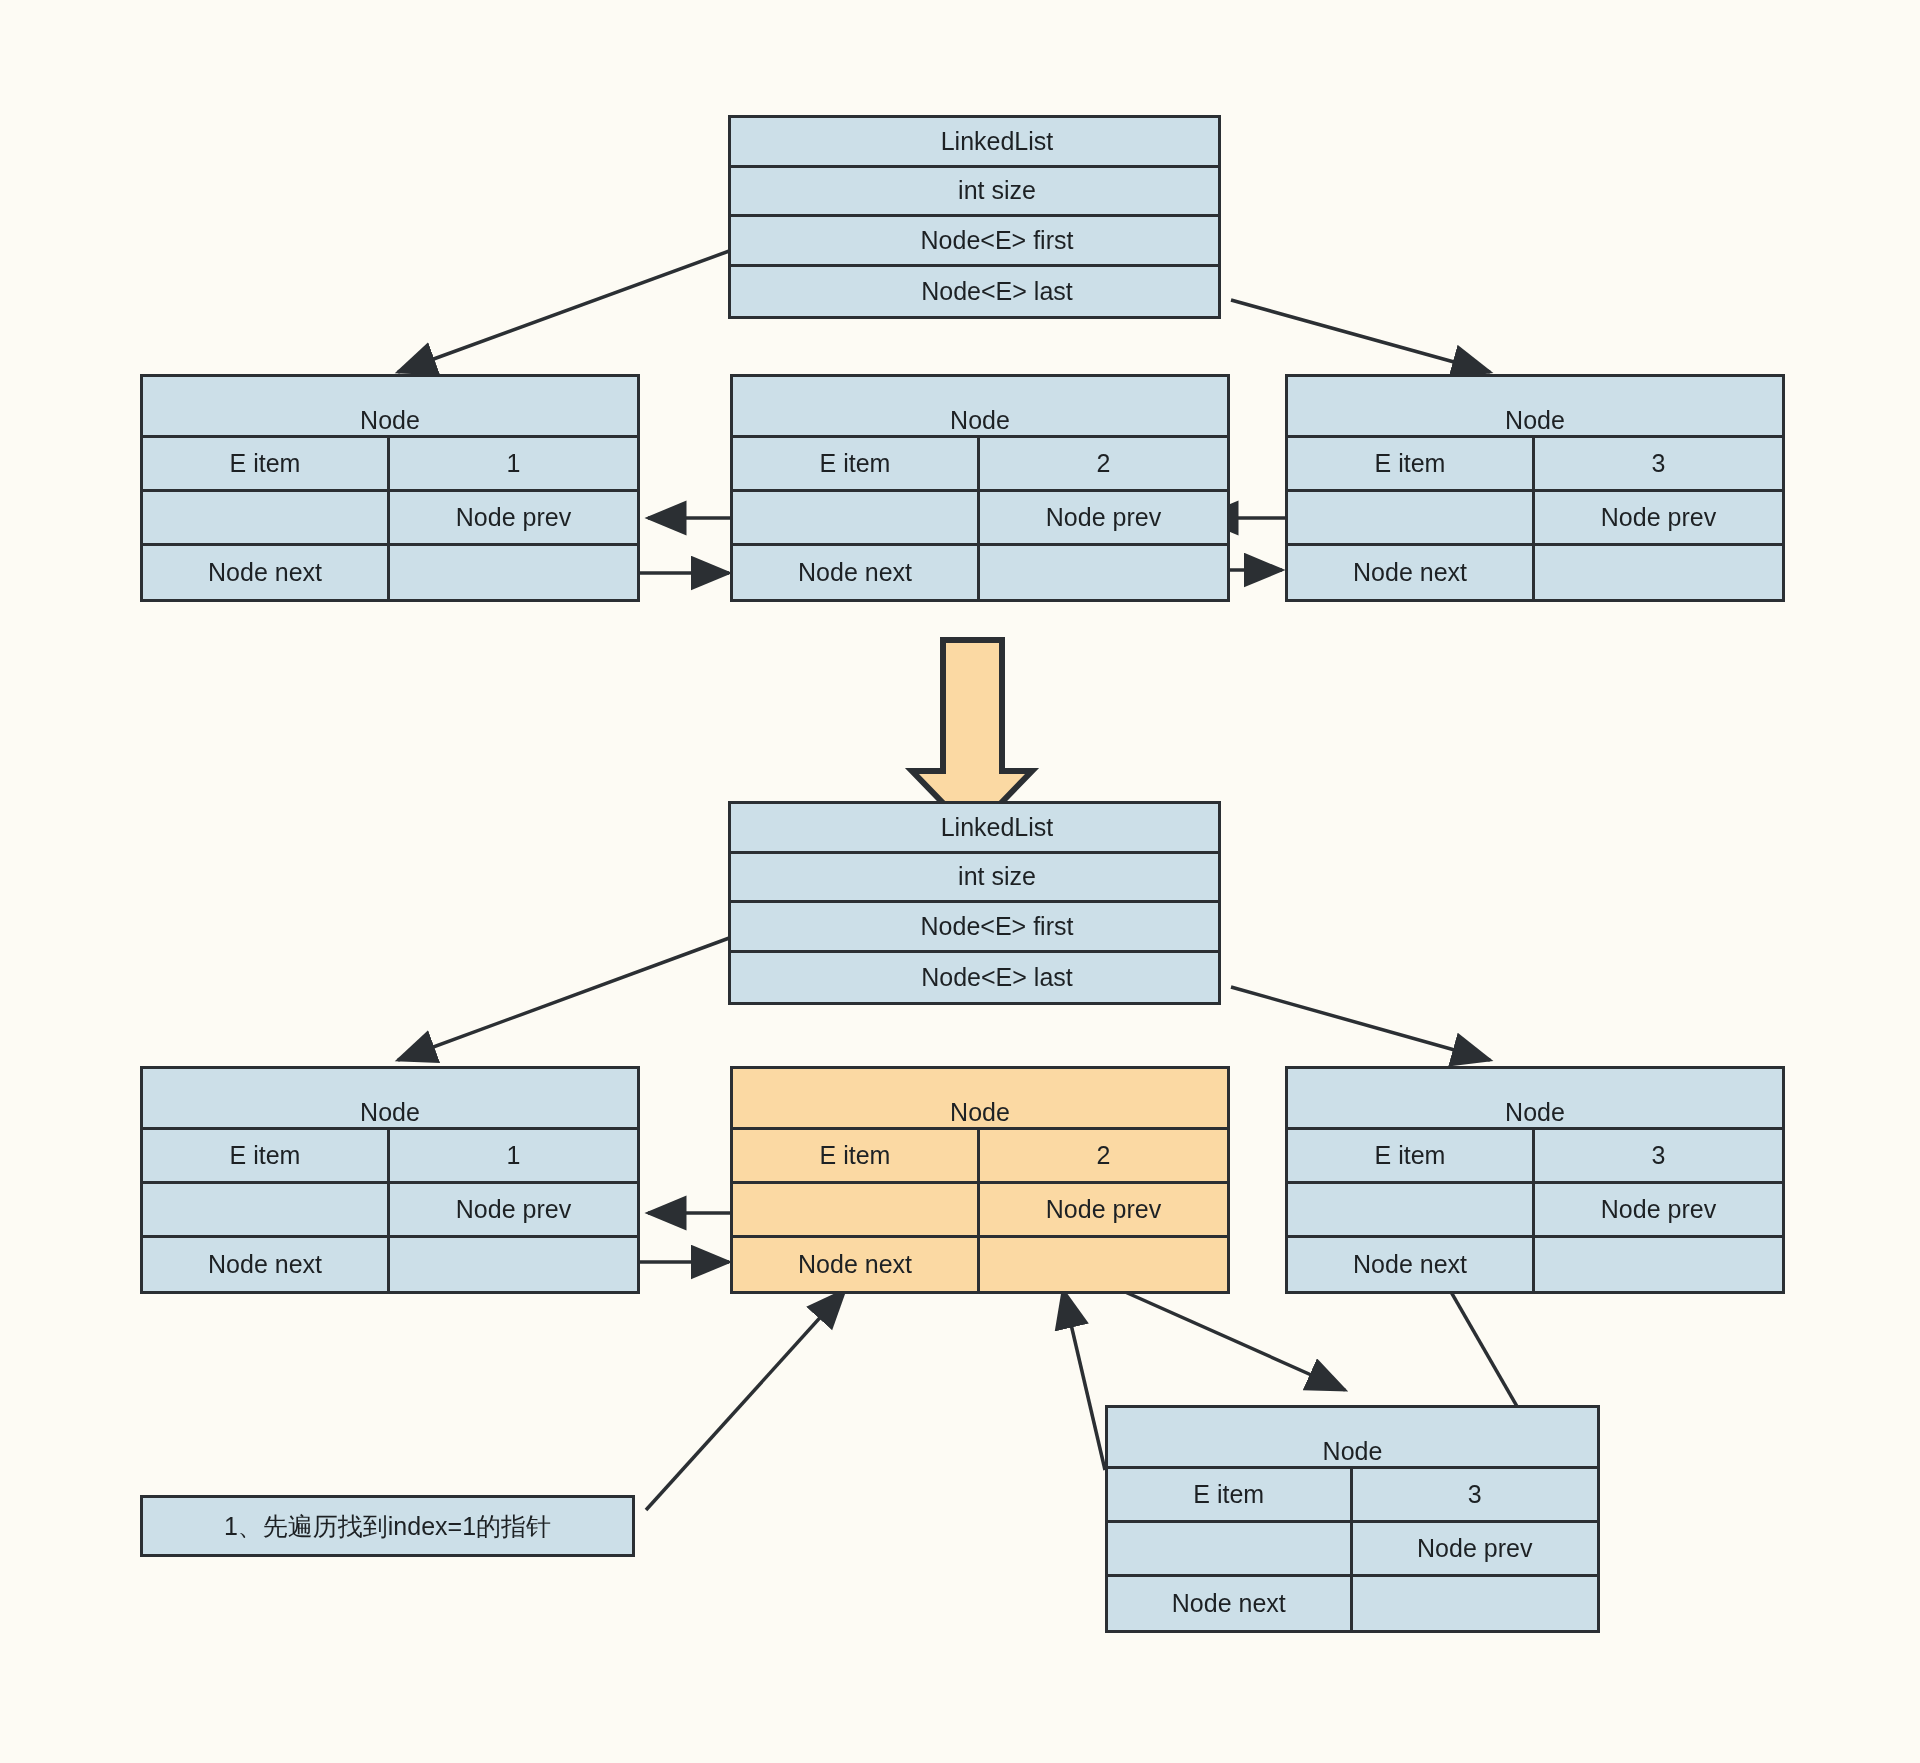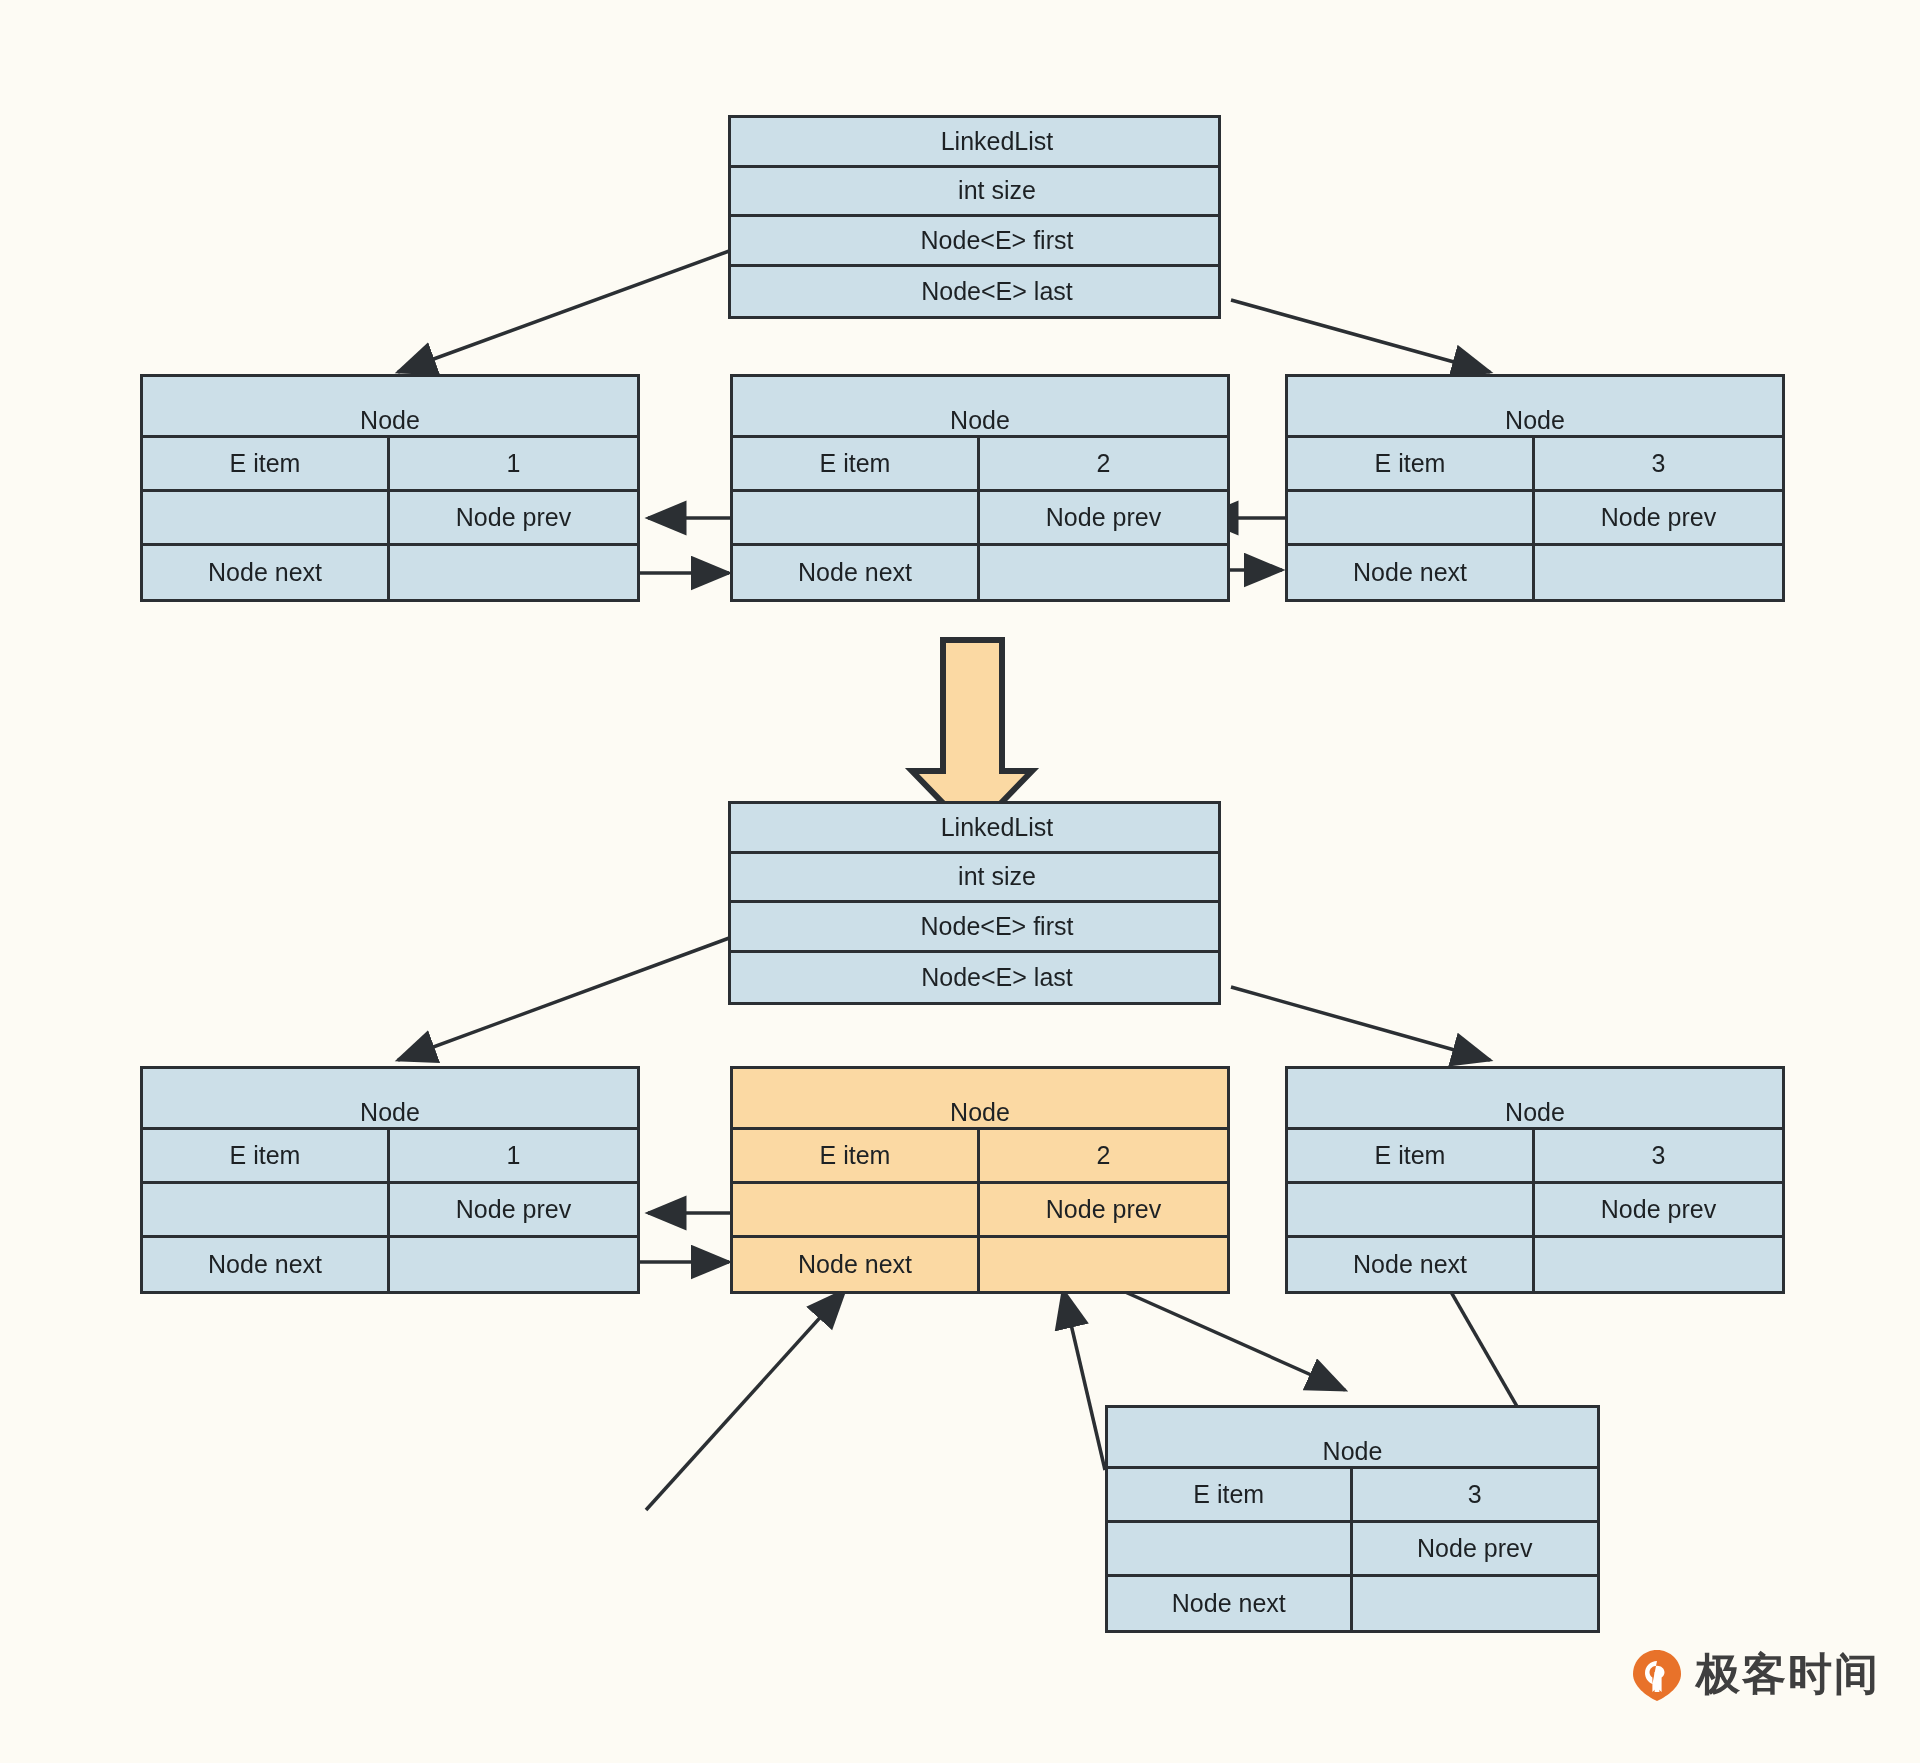--- a/index.html
+++ b/index.html
@@ -263,25 +263,18 @@
     <div class="row r">
       <div class="cell half sep"></div>
       <div class="cell half">Node prev</div>
     </div>
     <div class="row r">
       <div class="cell half sep">Node next</div>
       <div class="cell half"></div>
     </div>
   </div>
 
-
-  <div class="logo" style="left:1630px;top:1645px;">
-    <span class="logo-mark">
-      <svg width="54" height="54" viewBox="0 0 54 54">
-        <path d="M27 2 C13.7 2 3 12.7 3 26 C3 38 16 48 27 53 C38 48 51 38 51 26 C51 12.7 40.3 2 27 2 Z" fill="#e8722a"></path>
-        <path d="M27 13 C20.4 13 15 18.4 15 25 C15 30 18 34.3 22.4 36 L22.4 29.5 C20.6 28.3 19.5 26.3 19.5 24.2 C19.5 20.6 22.8 17.7 27 17.7 C31.2 17.7 34.5 20.6 34.5 24.2 C34.5 26.3 33.4 28.3 31.6 29.5 L31.6 44 L26.9 39.8 L22.4 44 L22.4 36" fill="#ffffff"></path>
-        <rect x="24.6" y="24" width="4.8" height="20" fill="#ffffff"></rect>
-      </svg>
-    </span>
-    <span class="logo-text">极客时间</span>
-  </div>
+  <div class="note" style="left:140px;top:1495px;width:495px;height:62px;">
+    <span>1、先遍历找到index=1的指针</span>
+  </div>
+
 
 </div>
 
 </body></html>

